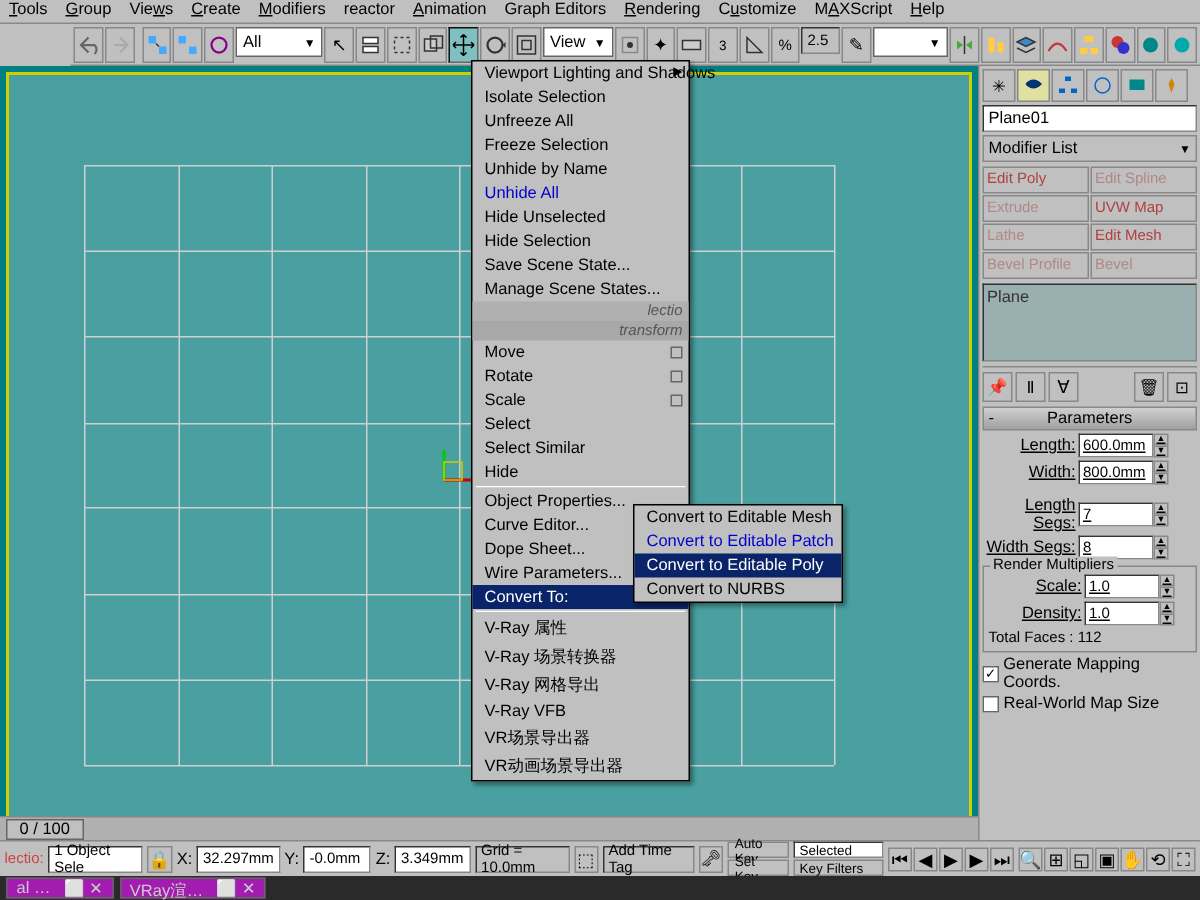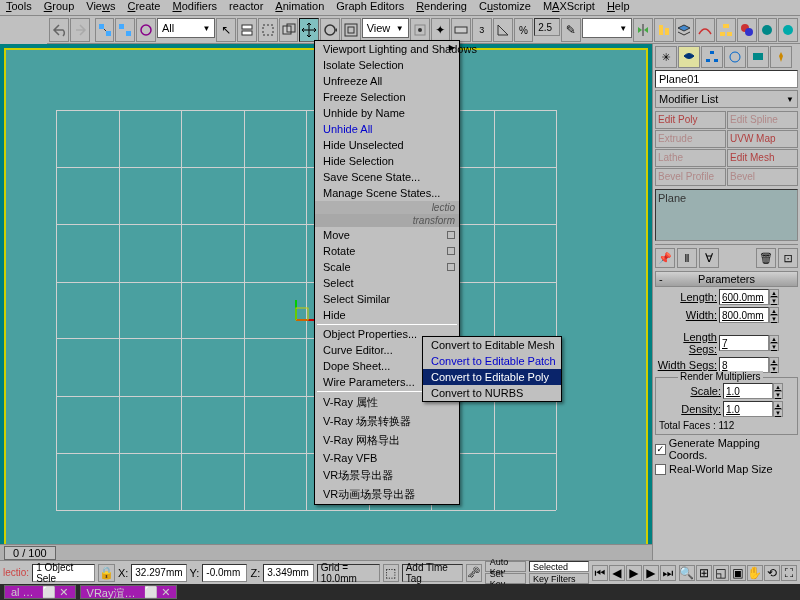--- a/index.html
+++ b/index.html
@@ -31,21 +31,21 @@
 .panel-icons { display:flex; gap:2px; margin-top:3px; border-top:1px solid #888; padding-top:3px; }
 .rollout-header { background:linear-gradient(#d0d0d0,#a0a0a0); border:1px solid #888; text-align:center; padding:1px; margin-top:3px; position:relative; }
 .rollout-header .minus { position:absolute; left:3px; }
 .param-row { display:flex; align-items:center; margin-top:2px; gap:2px;text-decoration:underline; }
 .param-row label { width:62px; text-align:right; }
 .spinner { display:flex; }
 .spinner input { width:50px; height:16px; border:1px inset #888; padding:0 2px; font-size:10px; }
 .spinner .sp-btns { display:flex; flex-direction:column; }
 .spinner .sp-btns div { width:10px; height:8px; background:#c0c0c0; border:1px solid #888; font-size:6px; text-align:center; line-height:6px; }
 .groupbox { border:1px solid #888; margin-top:4px; padding:3px 3px 3px 3px; position:relative; }
-.groupbox .gtitle { position:absolute; top:-7px; left:22px; background:#c0c0c0; padding:0 2px; font-size:10px; }
+.groupbox .gtitle { position:absolute; top:-7px; left:4px; background:#c0c0c0; padding:0 2px; font-size:10px; }
 .chk { display:flex; align-items:center; gap:3px; margin-top:2px; font-size:10px; }
 .chk .box { width:11px; height:11px; background:#fff; border:1px solid #666; display:flex; align-items:center; justify-content:center; font-size:9px; }
 .context-menu { position:absolute; background:#c0c0c0; border:1px solid #000; box-shadow:2px 2px 3px rgba(0,0,0,.4); min-width:140px; }
 .cm-item { padding:2px 18px 2px 8px; position:relative; white-space:nowrap; }
 .cm-item.blue { color:#0000cc; }
 .cm-item.hilite { background:#0a246a; color:#fff; }
 .cm-item .arr { position:absolute; right:4px; font-size:8px; }
 .cm-item .box { position:absolute; right:4px; width:8px; height:8px; border:1px solid #666; top:4px; }
 .cm-sep { height:1px; background:#888; margin:1px 2px; border-bottom:1px solid #fff; }
 .cm-title { text-align:right; padding:1px 4px; background:#b0b0b0; font-style:italic; color:#555; font-size:10px; }
@@ -269,20 +269,21 @@
   <div class="cm-item"><span>Rotate</span><span class="box"></span></div>
   <div class="cm-item"><span>Scale</span><span class="box"></span></div>
   <div class="cm-item">Select</div>
   <div class="cm-item">Select Similar</div>
   <div class="cm-item">Hide</div>
   <div class="cm-sep"></div>
   <div class="cm-item">Object Properties...</div>
   <div class="cm-item">Curve Editor...</div>
   <div class="cm-item">Dope Sheet...</div>
   <div class="cm-item">Wire Parameters...</div>
+  <div class="cm-item hilite"><span>Convert To:</span><span class="arr">▶</span></div>
   <div class="cm-sep"></div>
   <div class="cm-item">V-Ray 属性</div>
   <div class="cm-item">V-Ray 场景转换器</div>
   <div class="cm-item">V-Ray 网格导出</div>
   <div class="cm-item">V-Ray VFB</div>
   <div class="cm-item">VR场景导出器</div>
   <div class="cm-item">VR动画场景导出器</div>
 </div>
 
 <div class="context-menu" style="left:422px;top:336px;width:122px">

